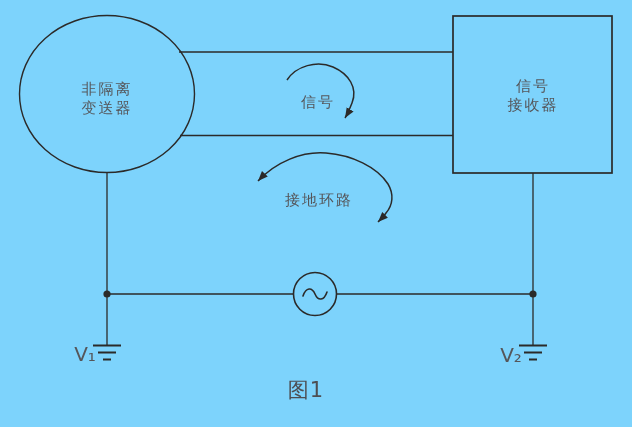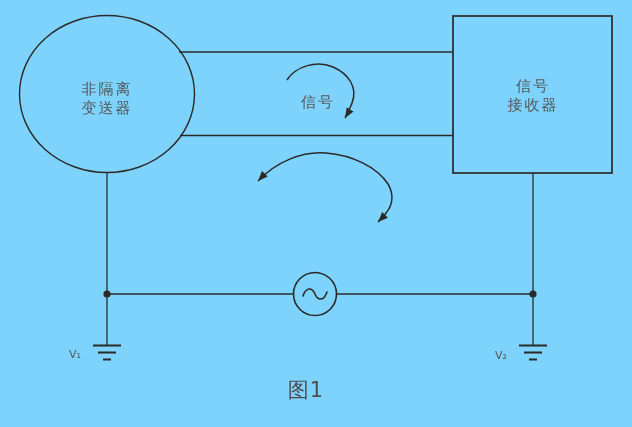--- a/index.html
+++ b/index.html
@@ -29,23 +29,24 @@
     text-align: center;
     line-height: 19px;
     white-space: nowrap;
   }
   .caption {
     font-size: 21px;
     letter-spacing: 1px;
     color: #4d4e52;
   }
   .vlabel {
-    font-size: 11px;
+    font-size: 20px;
     letter-spacing: 0;
     color: #55565a;
+    margin-left: 10px;
   }
 </style>
 </head>
 <body>
 
 <div class="stage">
 
   <svg width="632" height="427" viewBox="0 0 632 427">
     <defs>
       <marker id="arrow-end" markerUnits="userSpaceOnUse" markerWidth="12" markerHeight="10" refX="10" refY="4" orient="auto">
@@ -97,20 +98,21 @@
     <div>变送器</div>
   </div>
 
   <div class="lbl" style="left:533px; top:96px;">
     <div>信号</div>
     <div>接收器</div>
   </div>
 
   <div class="lbl" style="left:318px; top:102px;">信号</div>
 
+  <div class="lbl" style="left:319px; top:200px;">接地环路</div>
 
 
   <div class="lbl vlabel" style="left:75px; top:354px;">V₁</div>
   <div class="lbl vlabel" style="left:501px; top:355px;text-align:right;">V₂</div>
 
   <div class="lbl caption" style="left:306px; top:390px;">图1</div>
 
 </div>
 
 </body></html>

